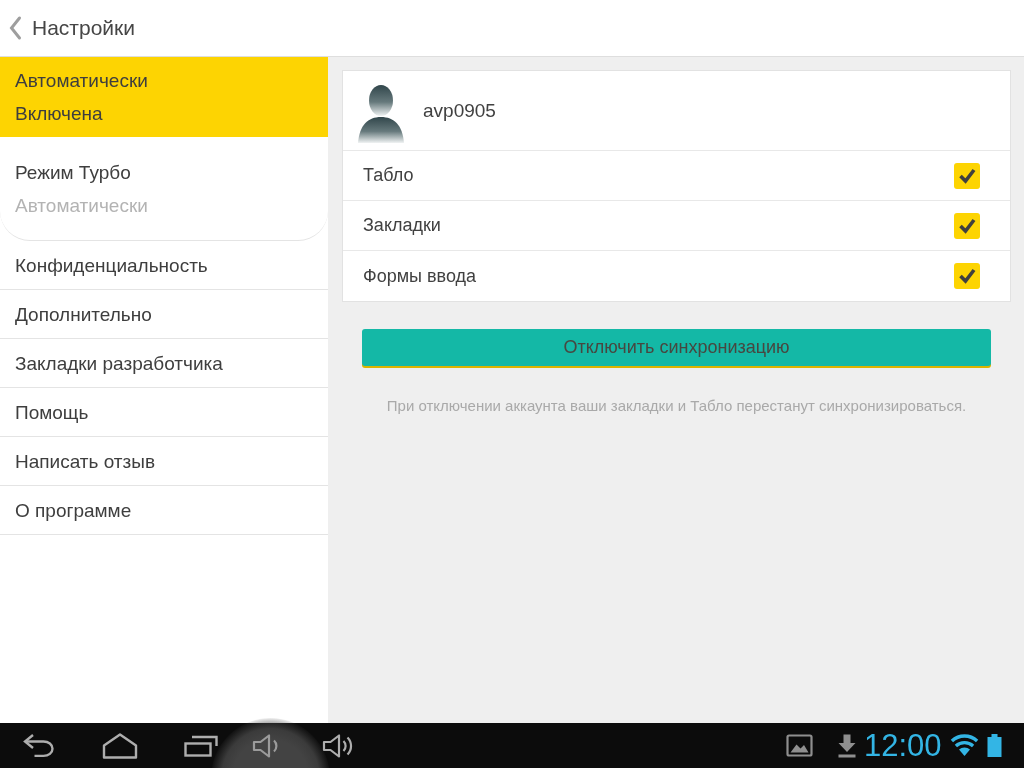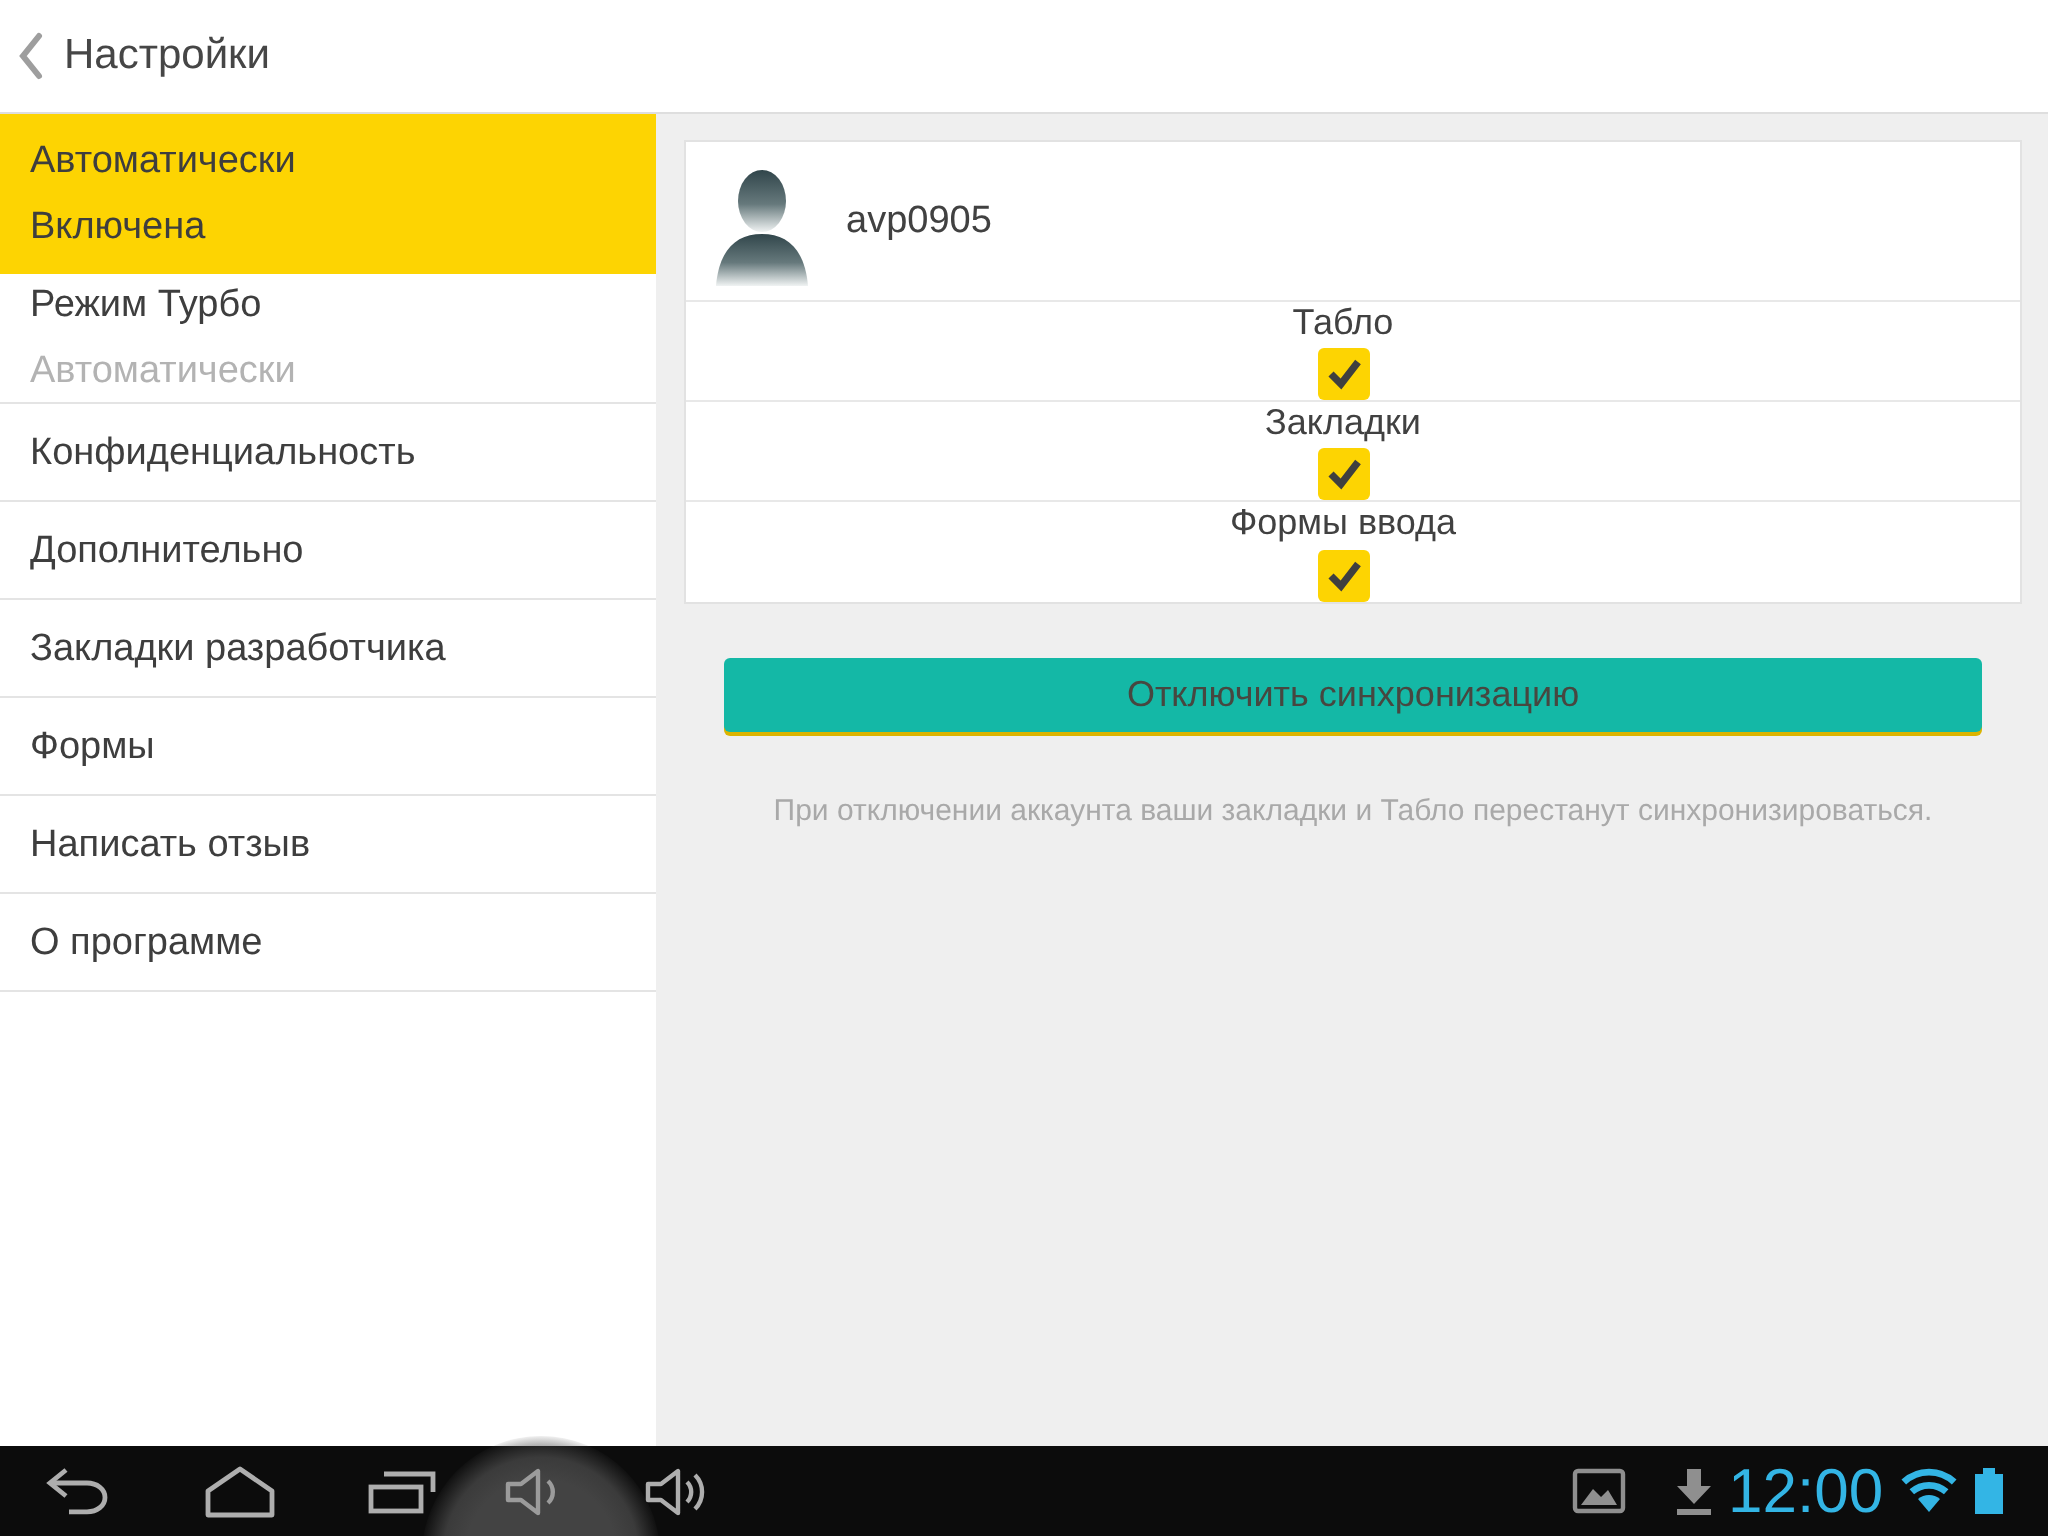--- a/index.html
+++ b/index.html
@@ -15,36 +15,36 @@
   .back-btn { width: 30px; height: 57px; display: flex; align-items: center; justify-content: center; cursor: pointer; }
   .page-title { font-size: 21px; font-weight: 400; color: #464646; margin-left: 2px; }
 
   
   .main { position: absolute; top: 57px; left: 0; width: 1024px; height: 666px; display: flex; }
 
   
   .sidebar { width: 328px; background: #ffffff; flex: none; }
   .side-item { padding-left: 15px; display: flex; flex-direction: column; justify-content: center; cursor: pointer; }
   .side-item.single { height: 49px; border-bottom: 1px solid #e4e4e4; }
-  .side-item.two-line { height: 65px; border-bottom: 1px solid #e4e4e4; }
+  .side-item.two-line { height: 104px; border-bottom: 1px solid #e4e4e4; border-radius: 30px; }
   .side-item.selected { background: #fdd402; border-bottom: none; height: 80px; }
   .si-label { font-size: 19px; color: #3e3e3e; line-height: 23px; }
   .si-sub { font-size: 19px; color: #3e3e3e; line-height: 23px; margin-top: 10px; }
   .si-sub.muted { color: #b3b3b3; }
 
   
   .content { flex: 1; background: #efefef; }
   .card {
     margin: 13px 13px 0 14px; background: #ffffff;
     border: 1px solid #e2e2e2;
   }
   .account-row { height: 80px; display: flex; align-items: center; padding-left: 13px; border-bottom: 1px solid #e8e8e8; }
   .avatar { width: 50px; height: 58px; margin-top: 6px; }
   .username { font-size: 19px; color: #414141; margin-left: 17px; }
-  .opt-row { height: 50px; display: flex; align-items: center; padding: 0 30px 0 20px; border-bottom: 1px solid #e8e8e8; cursor: pointer; flex-direction: column; }
+  .opt-row { height: 50px; display: flex; align-items: center; padding: 0 30px 0 20px; border-bottom: 1px solid #e8e8e8; cursor: pointer; }
   .opt-row:last-child { border-bottom: none; }
   .opt-label { font-size: 18px; color: #414141; flex: 1; }
   .checkbox {
     width: 26px; height: 26px; border-radius: 3px; background: #fdd402;
     display: flex; align-items: center; justify-content: center; cursor: pointer; flex: none;
   }
   .yellow-btn {
     display: block; margin: 27px 33px 0 34px; width: 629px; height: 37px;
     background: #14b8a6; border: none; border-radius: 3px;
     box-shadow: 0 2px 0 #dcb400;
@@ -88,21 +88,21 @@
     <div class="side-item single">
       <div class="si-label">Конфиденциальность</div>
     </div>
     <div class="side-item single">
       <div class="si-label">Дополнительно</div>
     </div>
     <div class="side-item single">
       <div class="si-label">Закладки разработчика</div>
     </div>
     <div class="side-item single">
-      <div class="si-label">Формы</div>
+      <div class="si-label">Помощь</div>
     </div>
     <div class="side-item single">
       <div class="si-label">Написать отзыв</div>
     </div>
     <div class="side-item single">
       <div class="si-label">О программе</div>
     </div>
   </nav>
 
   <section class="content">

